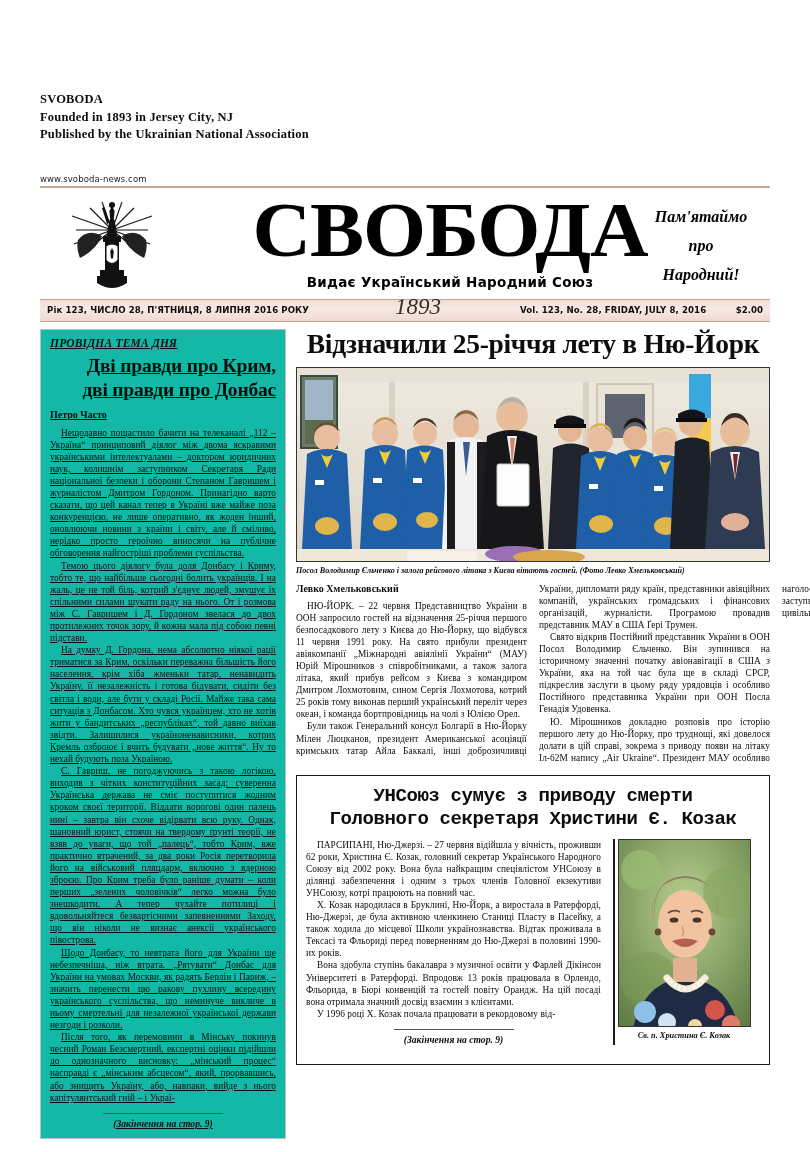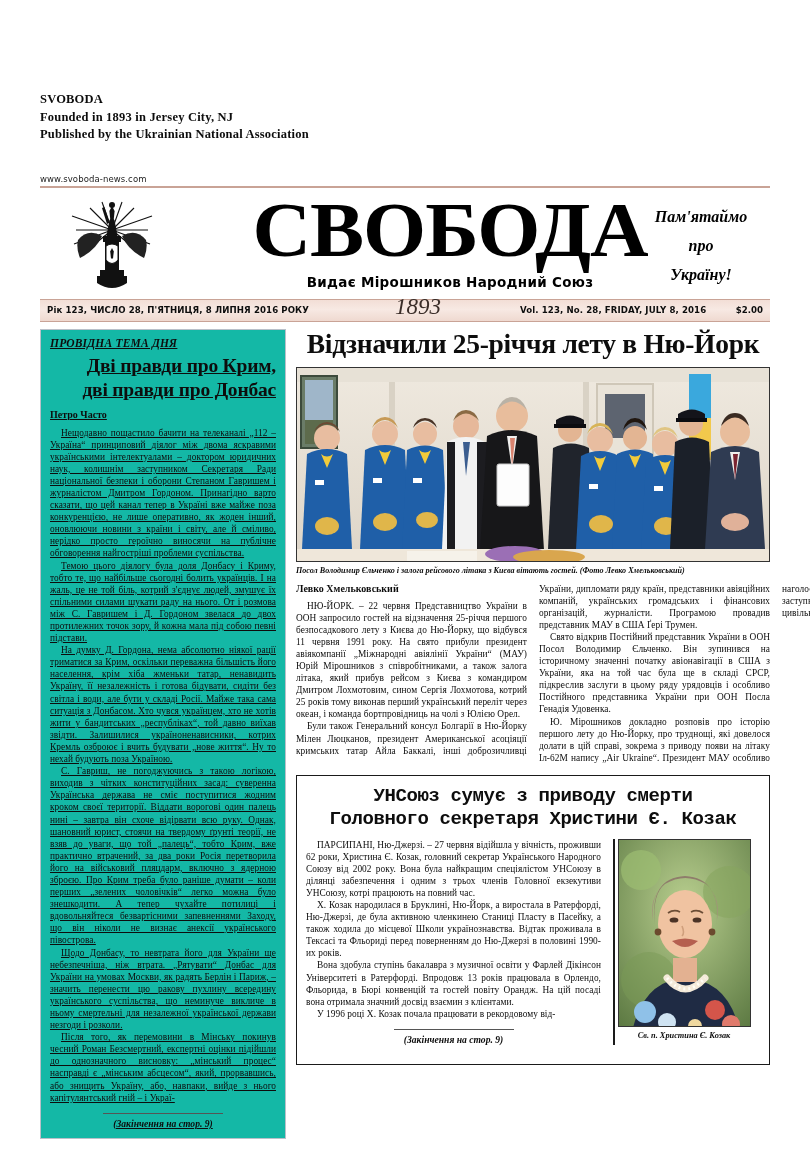--- a/index.html
+++ b/index.html
@@ -154,27 +154,27 @@
         </g>
         <g fill="#fff" stroke="#111" stroke-width="1">
           <path d="M44 50 q6 -4 12 0 v14 q-6 7 -12 0z"></path>
         </g>
         <path d="M50 52 l1.8 3.4 -.8 7 -2 0 -.8 -7z" fill="#111"></path>
       </svg>
     </div>
 
     <div class="title-wrap">
       <div class="bigtitle">СВОБОДА</div>
-      <div class="subtitle">Видає Мірошников Народний Союз</div>
+      <div class="subtitle">Видає Український Народний Союз</div>
     </div>
 
     <div class="slogan">
       <div>Пам'ятаймо</div>
       <div>про</div>
-      <div>Україну!</div>
+      <div>Народний!</div>
     </div>
   </div>
 
   <div class="datebar">
     <div class="left">Рік 123, ЧИСЛО 28, П'ЯТНИЦЯ, 8 ЛИПНЯ 2016 РОКУ</div>
     <div class="mid">1893</div>
     <div class="right">Vol. 123, No. 28, FRIDAY, JULY 8, 2016</div>
     <div class="price">$2.00</div>
   </div>
 

